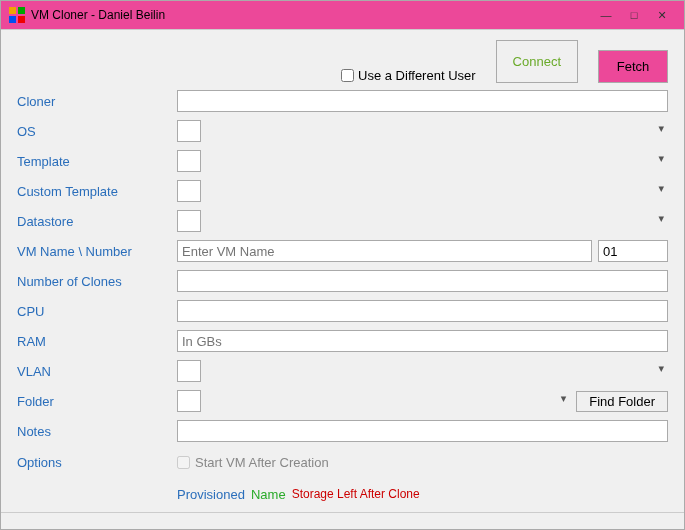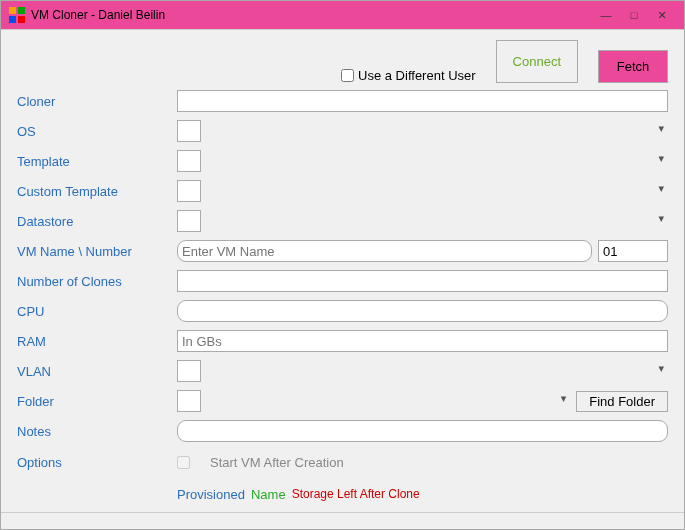--- a/index.html
+++ b/index.html
@@ -154,21 +154,20 @@
       height: 22px;
       border: 1px solid #aaa;
       background: #fff;
       padding: 1px 4px;
       font-size: 13px;
       outline: none;
     }
 
     .text-input-full {
       flex: 1;
-      border-radius: 9px;
     }
 
     .text-input-small {
       width: 70px;
     }
 
     .combo-box {
       height: 22px;
       border: 1px solid #aaa;
       background: #fff;
@@ -248,21 +247,21 @@
     .options-controls {
       flex: 1;
       display: flex;
       align-items: center;
       gap: 6px;
     }
 
     .checkbox-label {
       display: flex;
       align-items: center;
-      gap: 20px;
+      gap: 5px;
       color: #888;
       font-size: 13px;
     }
 
     .checkbox-label input[type="checkbox"] {
       width: 13px;
       height: 13px;
     }
 
     .bottom-bar {

